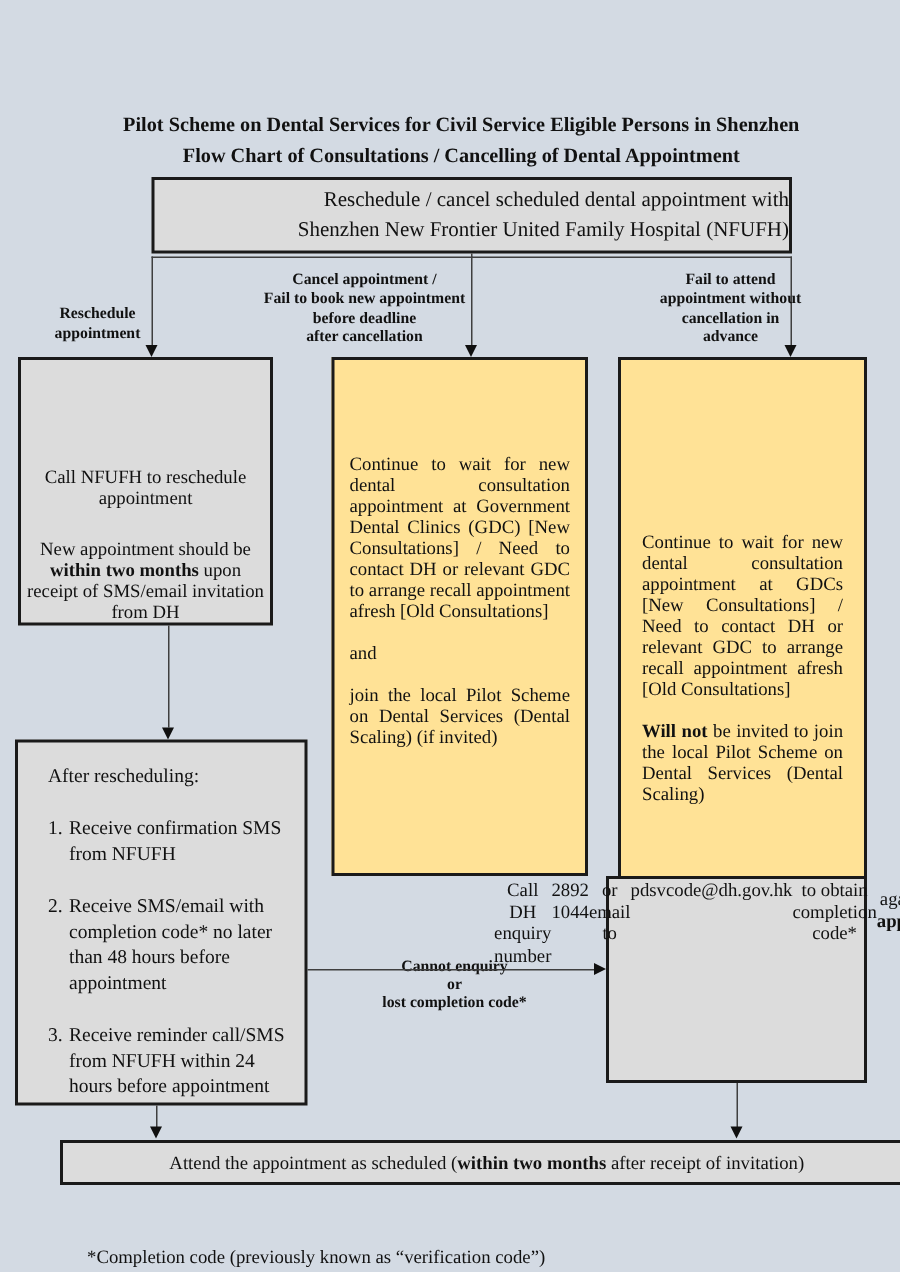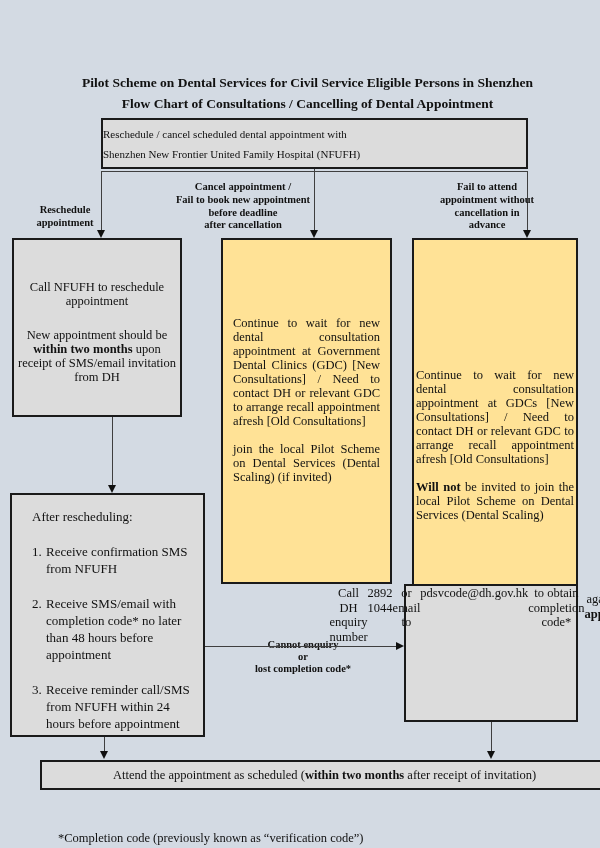--- a/index.html
+++ b/index.html
@@ -6,34 +6,34 @@
   body{background:#d3dae3;}
   .page{position:relative;width:600px;height:848px;background:#d3dae3;overflow:hidden;
         font-family:"Liberation Serif","DejaVu Serif",serif;color:#111;}
   .abs{position:absolute;margin-top:28px;}
   .title{left:15px;top:44px;width:585px;text-align:center;font-weight:bold;
          font-size:13.5px;line-height:21px;}
   .flowbox{position:absolute;border:2px solid #1a1a1a;box-sizing:border-box;}
   .gray{background:#dcdcdc;}
   .yellow{background:#ffe296;}
   .topbox{left:101px;top:118px;width:427px;height:51px;display:flex;flex-direction:column;
-          justify-content:center;text-align:left;font-size:11px;line-height:20px;}
+          justify-content:center;text-align:right;font-size:14px;line-height:20px;}
   .blabel{position:absolute;text-align:center;font-weight:bold;font-size:10.5px;line-height:12.8px;}
   .line{position:absolute;background:#3f3f3f;}
   .ah-down{position:absolute;width:0;height:0;border-left:4.5px solid transparent;
            border-right:4.5px solid transparent;border-top:8px solid #101010;}
   .ah-right{position:absolute;width:0;height:0;border-top:4.5px solid transparent;
             border-bottom:4.5px solid transparent;border-left:8px solid #101010;}
   .bodytext{font-size:12.5px;line-height:14px;}
   .boxresched{left:12px;top:238px;width:170px;height:179px;display:flex;flex-direction:column;
-              justify-content:center;row-gap:14px;text-align:center;padding:9px 4px 0 4px;gap:20px;}
+              justify-content:flex-end;row-gap:14px;text-align:center;padding:9px 4px 0 4px;gap:20px;}
   .boxcancel{left:221px;top:238px;width:171px;height:346px;display:flex;flex-direction:column;
              justify-content:center;row-gap:14px;text-align:justify;padding:0 10px 22px 10px;}
   .boxfail{left:412px;top:238px;width:166px;height:414px;display:flex;flex-direction:column;
-           justify-content:center;row-gap:14px;text-align:justify;padding:0 2px;}
+           justify-content:center;row-gap:14px;text-align:justify;padding:0 14px;}
   .boxafter{left:10px;top:493px;width:195px;height:244px;font-size:13px;line-height:17px;
             padding:13px 6px 0 20px;}
   .listitem{display:flex;margin-top:18px;}
   .listnum{width:14px;flex:none;}
   .listtext{flex:1;}
   .cannotlabel{left:228px;top:611px;width:150px;text-align:center;font-weight:bold;
                font-size:10.5px;line-height:11.8px;}
   .boxenquiry{left:404px;top:584px;width:174px;height:138px;display:flex;
               justify-content:center;text-align:center;font-size:12.5px;line-height:14.5px;}
   .lastline{margin-top:6px;}
@@ -83,20 +83,21 @@
     <div>advance</div>
   </div>
 
   <div class="flowbox gray boxresched bodytext">
     <p class="jp">Call NFUFH to reschedule appointment</p>
     <p class="jp"><span>New appointment should be </span><b>within two months</b><span> upon receipt of SMS/email invitation from DH</span></p>
   </div>
 
   <div class="flowbox yellow boxcancel bodytext">
     <p class="jp">Continue to wait for new dental consultation appointment at Government Dental Clinics (GDC) [New Consultations] / Need to contact DH or relevant GDC to arrange recall appointment afresh [Old Consultations]</p>
+    <p class="jp">and</p>
     <p class="jp">join the local Pilot Scheme on Dental Services (Dental Scaling) (if invited)</p>
   </div>
 
   <div class="flowbox yellow boxfail bodytext">
     <p class="jp">Continue to wait for new dental consultation appointment at GDCs [New Consultations] / Need to contact DH or relevant GDC to arrange recall appointment afresh [Old Consultations]</p>
     <p class="jp"><b>Will not</b><span> be invited to join the local Pilot Scheme on Dental Services (Dental Scaling)</span></p>
   </div>
 
   <div class="line" style="left:112px;top:417px;width:1px;height:68px;"></div>
   <div class="ah-down" style="left:108px;top:485px;"></div>

